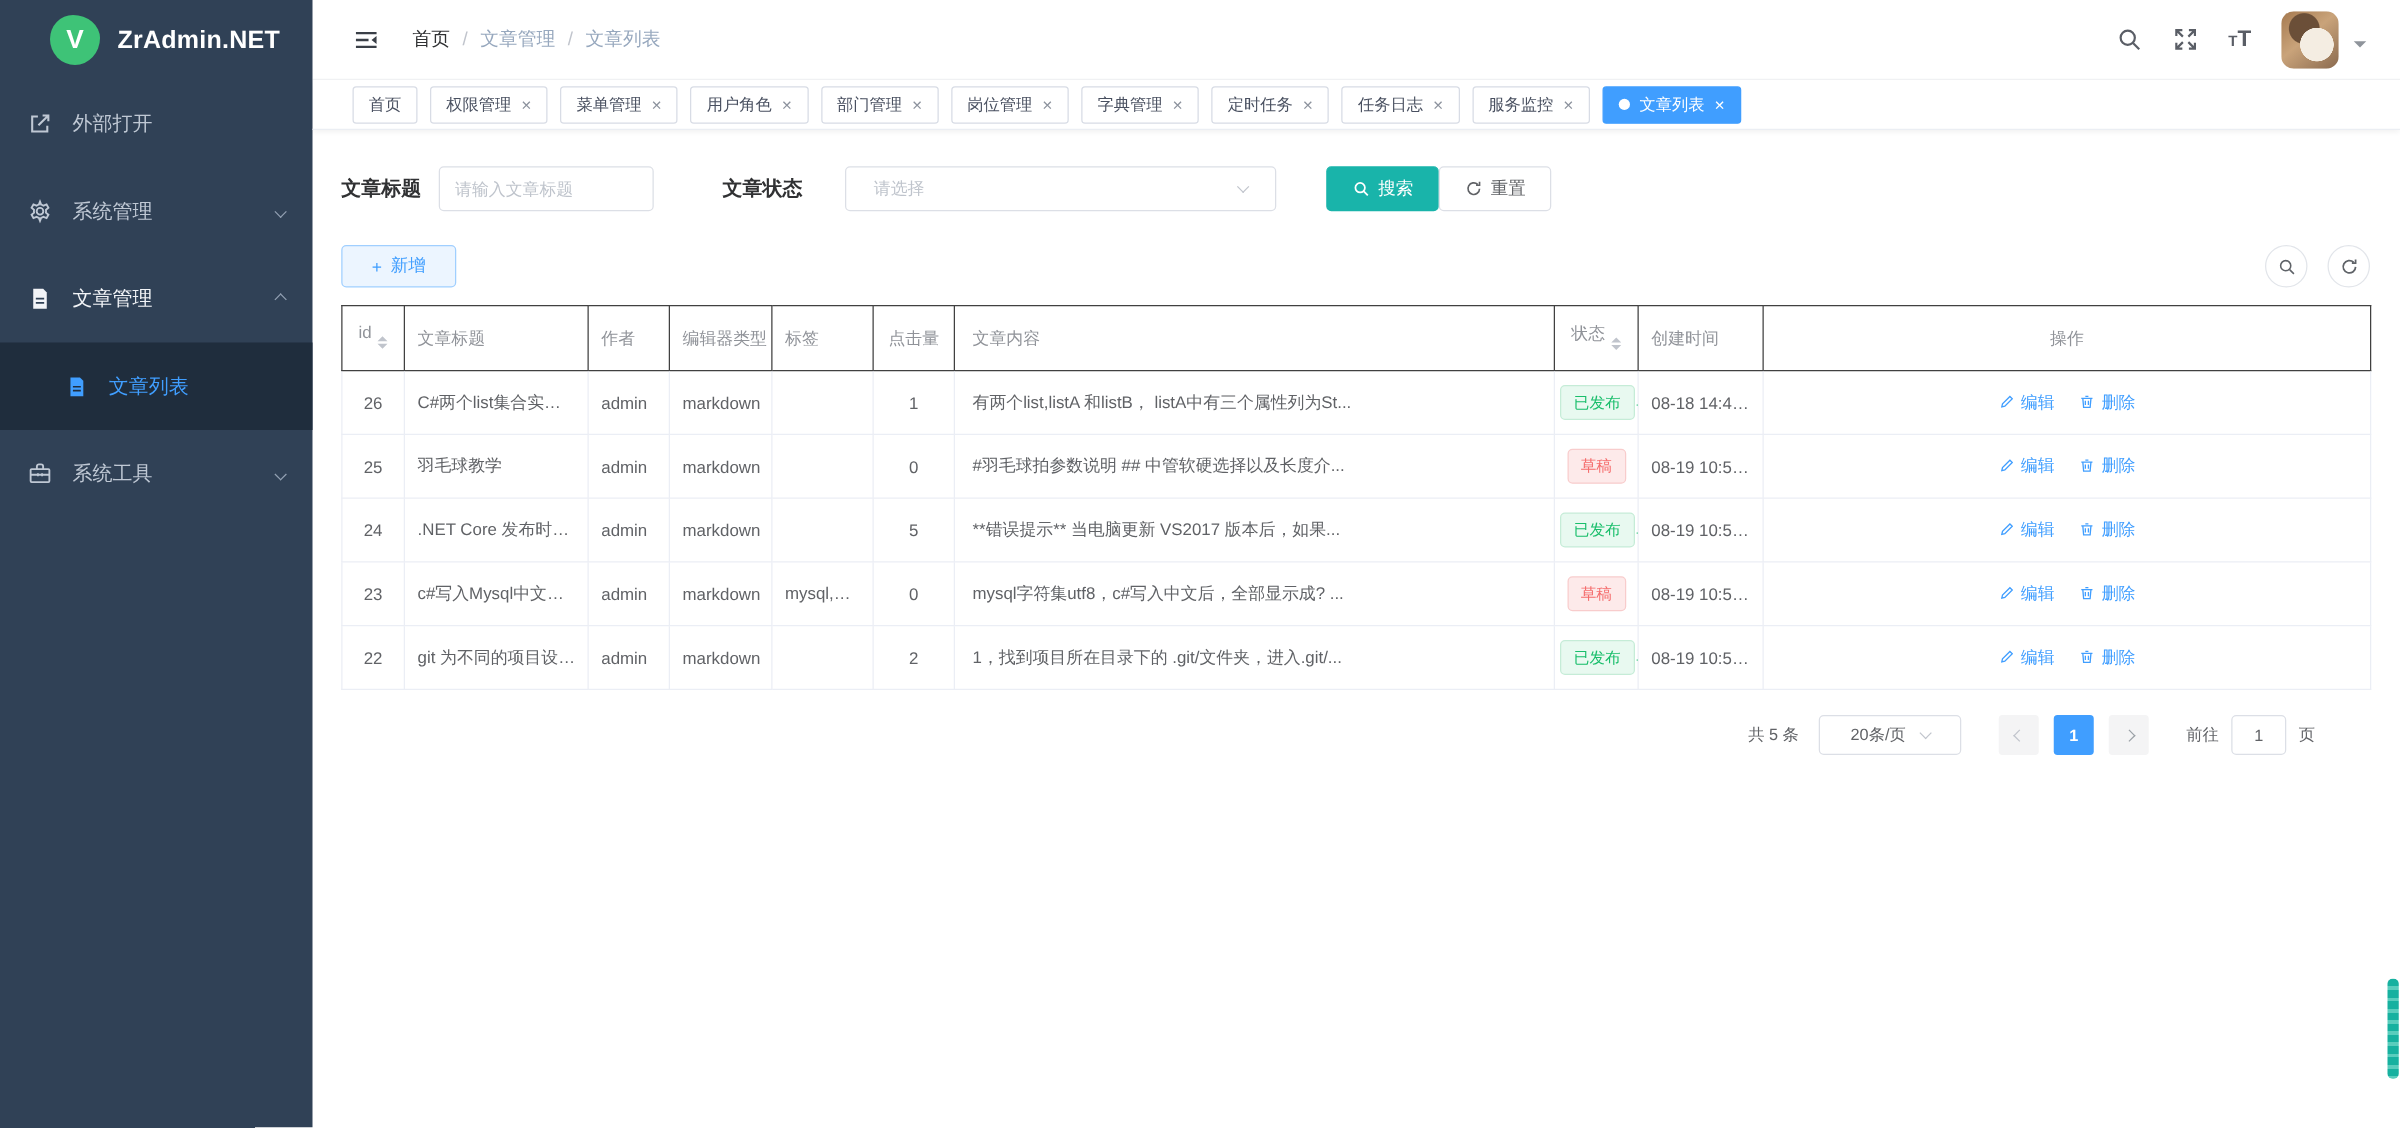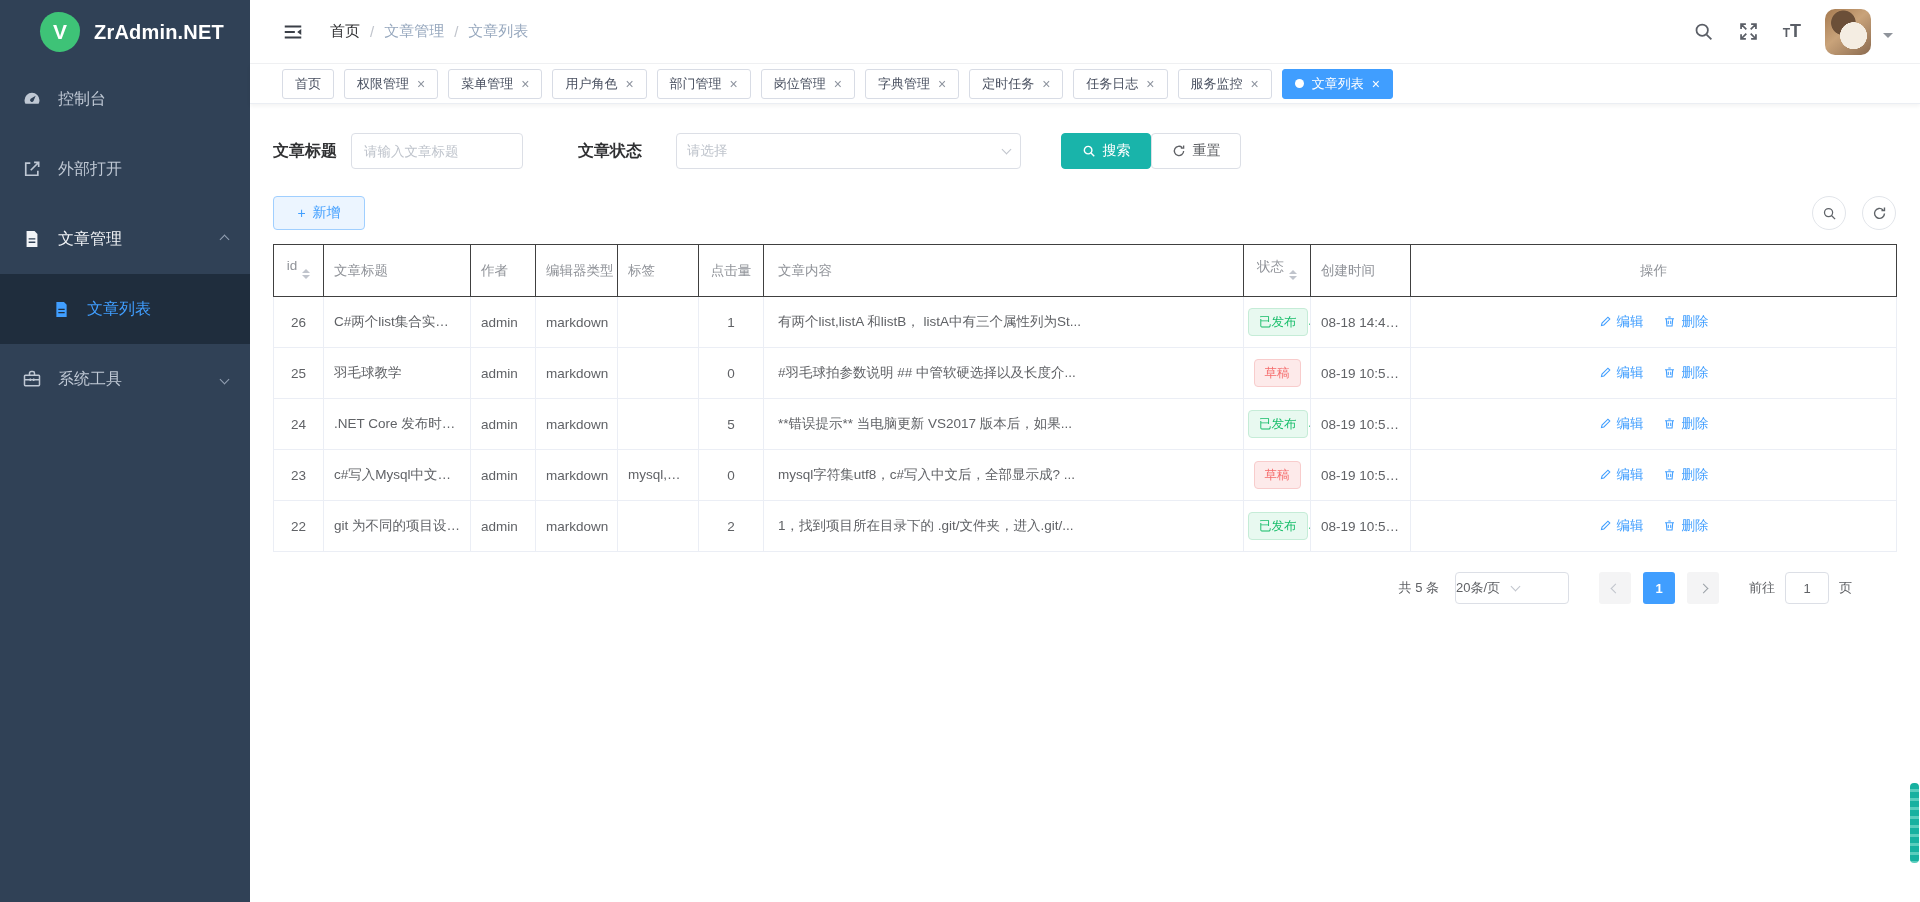--- a/index.html
+++ b/index.html
@@ -62,21 +62,21 @@
   
   .content{flex:1;padding:28px 24px 0 23px;position:relative;}
 
   .filter-row{display:flex;align-items:center;height:38px;margin-bottom:26px;}
   .f-label{font-size:16px;font-weight:700;color:#303133;white-space:nowrap;}
   .f-label.second{margin-left:55px;}
   .text-input{width:172px;height:36px;margin-left:14px;border:1px solid #dcdfe6;border-radius:4px;
     padding:0 12px;font-size:13.5px;color:#ec4899;outline:none;}
   .text-input::placeholder{color:#bfc4cc;}
   .select-box{width:345px;height:36px;margin-left:34px;border:1px solid #dcdfe6;border-radius:4px;
-    display:flex;align-items:center;justify-content:space-between;padding:0 10px;color:#bfc4cc;
+    display:flex;align-items:center;justify-content:space-between;padding:0 22px;color:#bfc4cc;
     font-size:13.5px;cursor:pointer;background:#fff;}
   .select-box .chev{color:#c0c4cc;margin-top:-3px;}
   .btn{display:inline-flex;align-items:center;justify-content:center;gap:7px;border-radius:4px;
     font-size:14px;cursor:pointer;font-family:inherit;}
   .btn-search{margin-left:40px;width:90px;height:36px;background:#19b4aa;border:1px solid #19b4aa;color:#fff;}
   .btn-reset{width:90px;height:36px;background:#fff;border:1px solid #dcdfe6;color:#606266;}
 
   .toolbar{display:flex;align-items:center;margin-bottom:14px;}
   .btn-add{width:92px;height:34px;background:#ecf5ff;border:1px solid #a0cfff;color:#409EFF;}
   .tool-circles{margin-left:auto;display:flex;gap:16px;}
@@ -97,21 +97,21 @@
   .badge{display:inline-block;height:28px;line-height:26px;padding:0 10px;border-radius:4px;font-size:12.5px;}
   .badge[data-type="success"]{color:#19be6b;background:#e8f9f0;border:1px solid #c5ecd7;}
   .badge[data-type="danger"]{color:#f56c6c;background:#fdeaea;border:1px solid #f8cccc;}
   .op-link{color:#409EFF;display:inline-flex;align-items:center;gap:5px;cursor:pointer;}
   .op-link + .op-link{margin-left:16px;}
 
   
   .pagination{display:flex;align-items:center;justify-content:flex-end;margin-top:20px;padding-right:44px;
     font-size:13px;color:#606266;}
   .pg-size{width:114px;height:32px;border:1px solid #dcdfe6;border-radius:4px;margin:0 30px 0 16px;
-    display:flex;align-items:center;justify-content:flex-start;gap:12px;color:#606266;cursor:pointer;}
+    display:flex;align-items:center;justify-content:center;gap:12px;color:#606266;cursor:pointer;}
   .pg-size .chev{color:#c0c4cc;margin-top:-3px;}
   .pg-btn{width:32px;height:32px;border:none;border-radius:3px;background:#f4f4f5;display:inline-flex;
     align-items:center;justify-content:center;cursor:pointer;font-family:inherit;}
   .pg-btn + .pg-btn{margin-left:12px;}
   .pg-btn.active{background:#409EFF;color:#fff;font-size:13px;font-weight:700;}
   .pg-btn .chev{width:7px;height:7px;}
   .pg-prev .chev{color:#c0c4cc;}
   .pg-next .chev{color:#9aa0a6;}
   .pg-goto-label{margin-left:30px;}
   .pg-goto-input{width:44px;height:32px;border:1px solid #dcdfe6;border-radius:4px;margin:0 10px;
@@ -127,34 +127,38 @@
 
   <aside class="sidebar">
     <div class="logo">
       <div class="logo-mark">
         <span>V</span>
       </div>
       <span class="logo-text">ZrAdmin.NET</span>
     </div>
     <nav class="menu">
 
-      <div class="menu-item">
-        <svg viewBox="0 0 24 24">
-            <path fill="currentColor" d="M12 4.5a9 9 0 0 0-9 9c0 1.6.4 3 1.1 4.3h15.8A9.1 9.1 0 0 0 21 13.5a9 9 0 0 0-9-9zm1.8 9.9a2.2 2.2 0 1 1-3.4-2.7l6-3.5-2.6 6.2z"></path>
-          </svg>
-        <span>控制台</span>
-      </div>
 
       <div class="menu-item">
         <svg viewBox="0 0 24 24">
             <path fill="none" stroke="currentColor" stroke-width="2" d="M10 5H4.5v14.5H19V14M14.5 4H20v5.5M19.5 4.5L10.5 13.5"></path>
           </svg>
         <span>外部打开</span>
       </div>
 
+      <div class="menu-item">
+        <svg viewBox="0 0 24 24">
+            <g fill="none" stroke="currentColor" stroke-width="1.8">
+              <circle cx="12" cy="12" r="3.2"></circle>
+              <path d="M12 2.8l1.1 2.9a6.8 6.8 0 0 1 2.2 1l3-1.2 1.8 3.1-2.4 2.1a6.8 6.8 0 0 1 0 2.6l2.4 2.1-1.8 3.1-3-1.2a6.8 6.8 0 0 1-2.2 1L12 21.2l-1.1-2.9a6.8 6.8 0 0 1-2.2-1l-3 1.2-1.8-3.1 2.4-2.1a6.8 6.8 0 0 1 0-2.6L3.9 8.6l1.8-3.1 3 1.2a6.8 6.8 0 0 1 2.2-1L12 2.8z"></path>
+            </g>
+          </svg>
+        <span>系统管理</span>
+        <i class="chev down"></i>
+      </div>
 
 
       <div class="menu-item parent-active">
         <svg viewBox="0 0 24 24">
             <path fill="currentColor" d="M5.5 2.5h9.6l3.4 3.4v15.6H5.5z"></path>
             <path fill="#304156" d="M8 11h8v1.7H8zM8 15h8v1.7H8z"></path>
           </svg>
         <span>文章管理</span>
         <i class="chev up"></i>
       </div>

